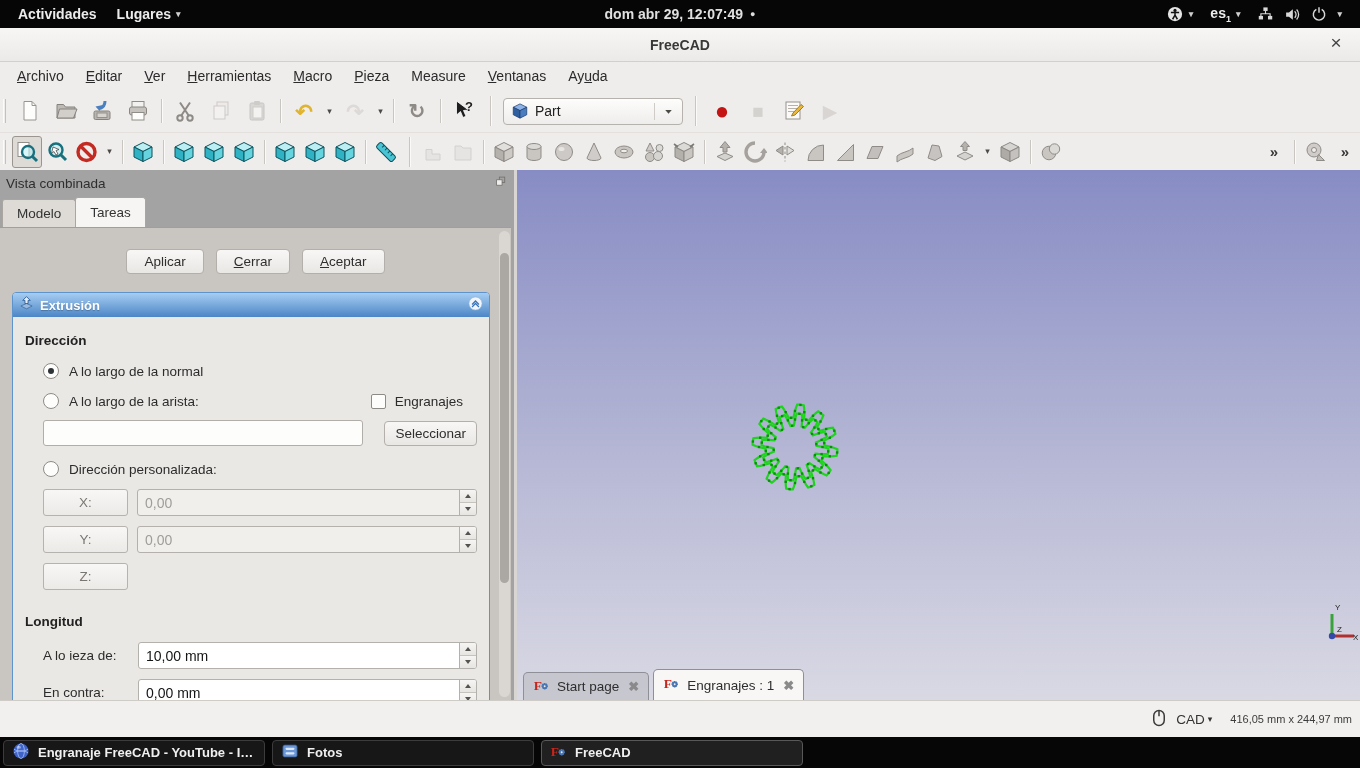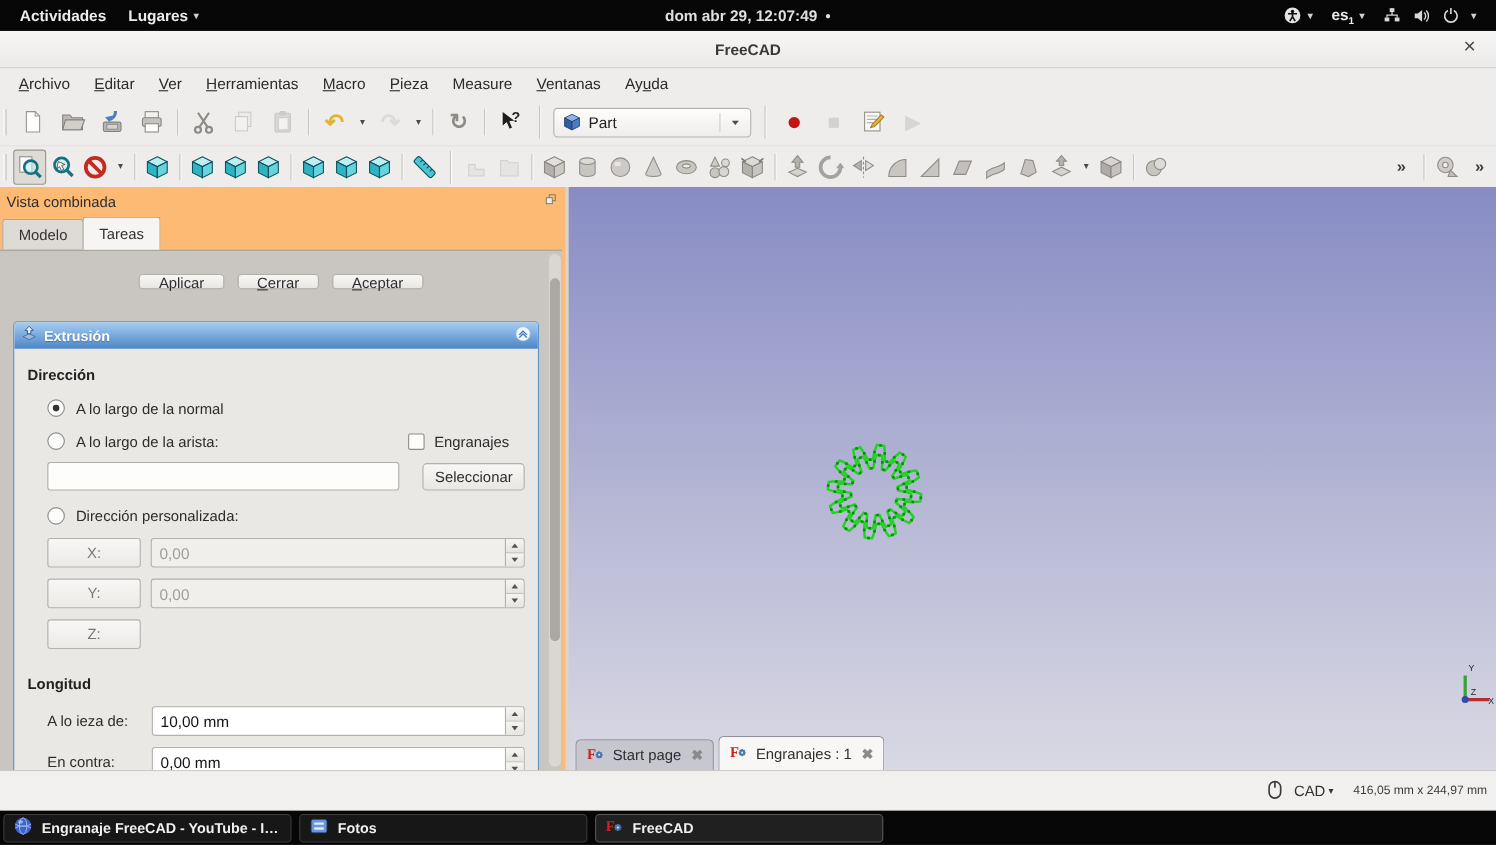--- a/index.html
+++ b/index.html
@@ -57,31 +57,31 @@
   .g-play { color:#bdbab6; font-size:19px; }
 
   .wb-combo { height:27px; width:180px; border:1px solid #b6b2ad; border-radius:4px;
     background:linear-gradient(#fdfdfc,#efedeb); display:flex; align-items:center; padding:0 7px; margin:0 4px; }
   .wb-label { flex:1; padding-left:6px; color:#222; }
   .wb-arrow { border-left:1px solid #cfccc7; padding-left:7px; height:17px; display:flex; align-items:center; }
 
   
   .main { position:absolute; top:142px; left:0; width:1360px; height:530px; display:flex; }
 
-  .combo-view { width:517px; height:530px; background:#fdba74; border-right:3px solid #d8d5d2; position:relative; }
+  .combo-view { width:517px; height:530px; background:#a3a3a3; border-right:3px solid #d8d5d2; position:relative; }
   .cv-title { height:27px; display:flex; align-items:center; padding:0 6px; color:#2e2e2e; font-size:13.5px; }
   .cv-title .t { flex:1; }
   .cv-tabs { height:30px; display:flex; align-items:flex-end; padding-left:2px; }
   .cv-tab { height:28px; padding:0 14px; display:flex; align-items:center; font-size:13.5px; color:#333;
     background:#dedbd7; border:1px solid #a9a5a1; border-bottom:none; border-radius:3px 3px 0 0; margin-right:-1px; }
   .cv-tab.active { background:#f6f5f4; height:30px; position:relative; z-index:2; }
   .cv-content { position:absolute; top:57px; bottom:0; left:0; right:3px; background:#c9c5c1; border-top:1px solid #a29e9a; overflow:hidden; }
 
   .task-buttons { display:flex; justify-content:center; gap:12px; margin-top:21px; }
-  .btn { height:14px; padding:0 17px; background:linear-gradient(#f8f7f6,#e9e7e4); border:1px solid #b3afaa;
+  .btn { height:25px; padding:0 17px; background:linear-gradient(#f8f7f6,#e9e7e4); border:1px solid #b3afaa;
     border-radius:4px; font-size:13.5px; color:#2e2e2e; font-family:"Liberation Sans",sans-serif; }
 
   .task-box { position:absolute; left:12px; top:64px; width:478px; bottom:-2px;
     border:1px solid #5e94cc; border-radius:4px 4px 0 0; overflow:hidden; background:#eae8e5; }
   .tb-header { height:24px; background:linear-gradient(#a6cdf2,#4c86c6); display:flex; align-items:center; padding:0 6px; gap:6px; }
   .tb-header .ht { flex:1; color:#fff; font-weight:bold; font-size:13px; text-shadow:0 1px 1px rgba(0,0,0,.25); }
   .tb-body { padding:0 12px; }
 
   .sec-title { font-weight:bold; color:#222; font-size:13.5px; margin-top:16px; }
   .row { display:flex; align-items:center; margin-top:12px; }

